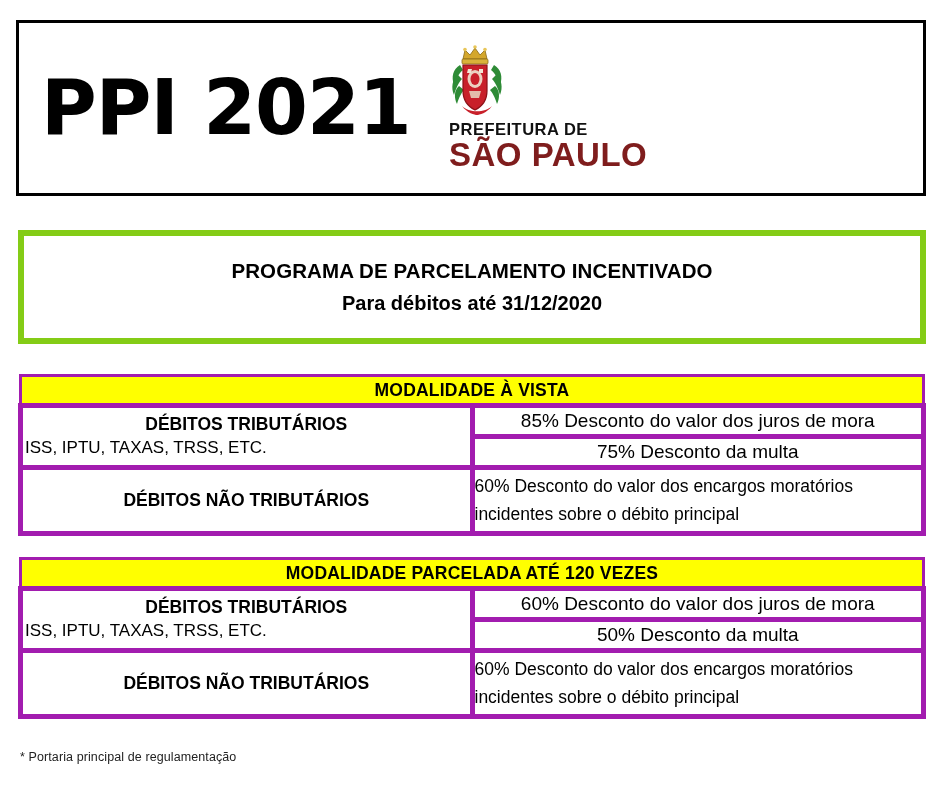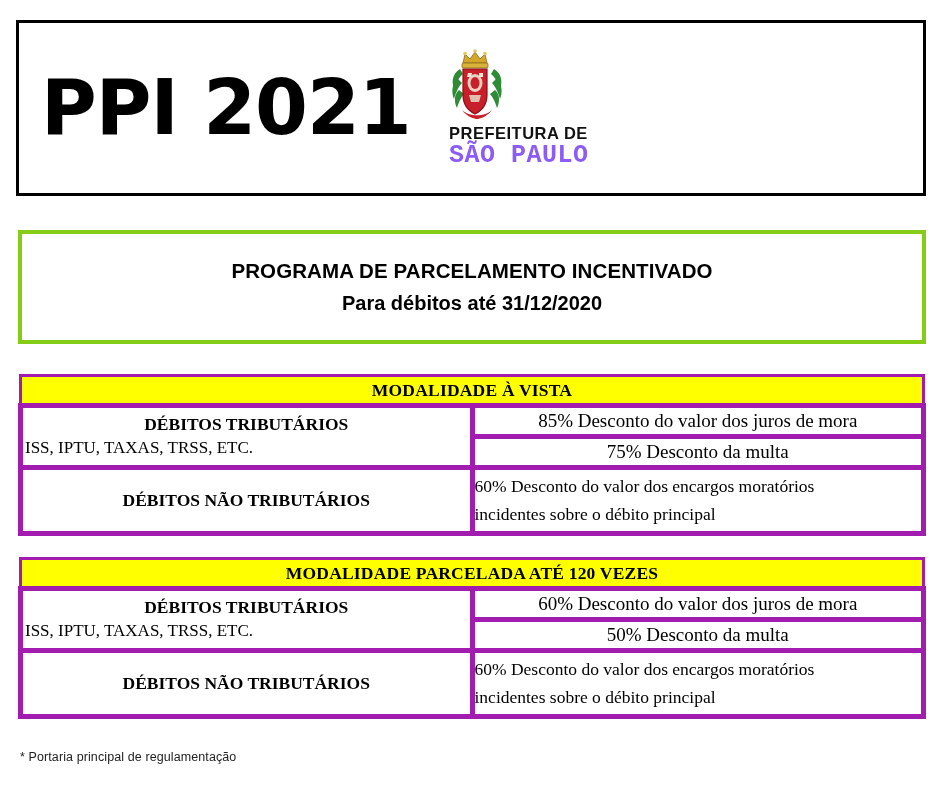--- a/index.html
+++ b/index.html
@@ -67,26 +67,26 @@
   }
   .pref-line1 {
     font-family: "Liberation Sans", sans-serif;
     font-weight: bold;
     font-size: 16.5px;
     letter-spacing: 0.5px;
     line-height: 1.05;
     color: #111111;
   }
   .pref-line2 {
-    font-family: Liberation Mono, monospace;
-    font-weight: bold;
-    font-size: 25px;
+    font-family: Liberation Sans, sans-serif;
+    font-weight: bold;
+    font-size: 33px;
     letter-spacing: 0.5px;
     line-height: 1.05;
-    color: #8b5cf6;
+    color: #7f1d1d;
   }
 
   
   .logo-costodio {
     flex: 1;
     display: flex;
     flex-direction: column;
     align-items: center;
     justify-content: center;
   }
@@ -112,21 +112,21 @@
     padding-left: 4px;
   }
 
   
   .subtitle-box {
     position: absolute;
     left: 18px;
     top: 230px;
     width: 908px;
     height: 114px;
-    border: 4px solid #84cc16;
+    border: 6px solid #84cc16;
     box-sizing: border-box;
     display: flex;
     flex-direction: column;
     align-items: center;
     justify-content: center;
   }
   .sub-l1 {
     font-weight: bold;
     font-size: 20.5px;
     line-height: 1.55;
@@ -147,21 +147,20 @@
     table-layout: fixed;
   }
   #table-a-vista { top: 374px; }
   #table-parcelada { top: 557px; }
 
   .mod-table td {
     border: 5px solid #a21caf;
     padding: 0;
     vertical-align: middle;
     box-sizing: border-box;
-    font-family: Liberation Serif, serif;
   }
 
   .band-head {
     background: #ffff00;
     text-align: center;
     font-weight: bold;
     font-size: 17.5px;
     height: 30px;
     letter-spacing: 0.2px;
     border-width: 3px !important;

